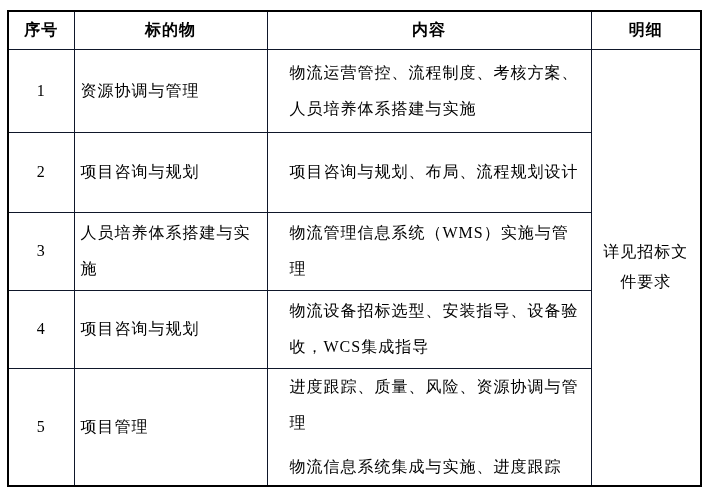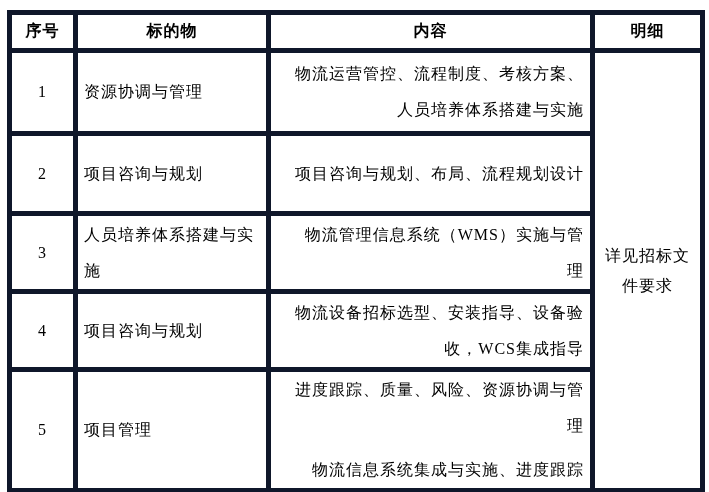--- a/index.html
+++ b/index.html
@@ -15,42 +15,42 @@
   .doc-table {
     position: absolute;
     left: 7px;
     top: 10px;
     width: 693px;
     border-collapse: collapse;
     table-layout: fixed;
     border: 2px solid #000000;
   }
   .doc-table th, .doc-table td {
-    border: 5px solid #0f172a;
+    border: 1px solid #0f172a;
     vertical-align: middle;
     font-size: 16px;
     letter-spacing: 1px;
     overflow: hidden;
   }
   .doc-table th {
     font-weight: bold;
     text-align: center;
     padding: 0;
   }
   td.cell-no {
     text-align: center;
     padding: 0;
   }
   td.cell-subject {
     text-align: left;
     padding: 0 6px 0 6px;
     line-height: 36px;
   }
   td.cell-content {
-    text-align: right;
+    text-align: left;
     padding: 0 6px 0 22px;
     line-height: 36px;
     font-family: Liberation Serif, serif;
   }
   td.cell-detail {
     text-align: center;
     padding: 12px 6px;
     line-height: 30px;
   }
   .doc-table p {

